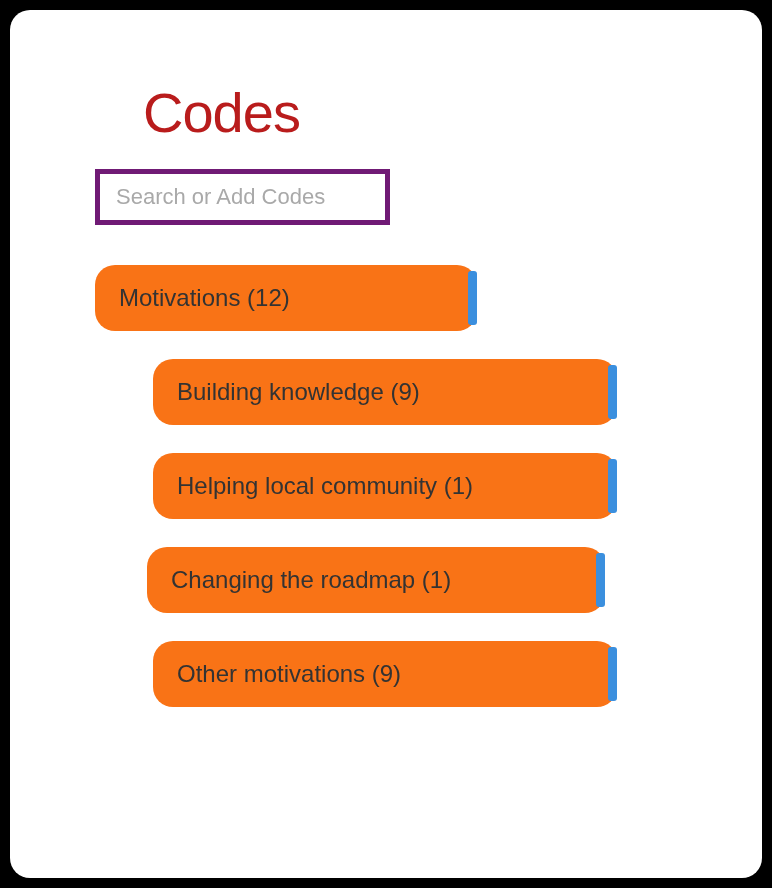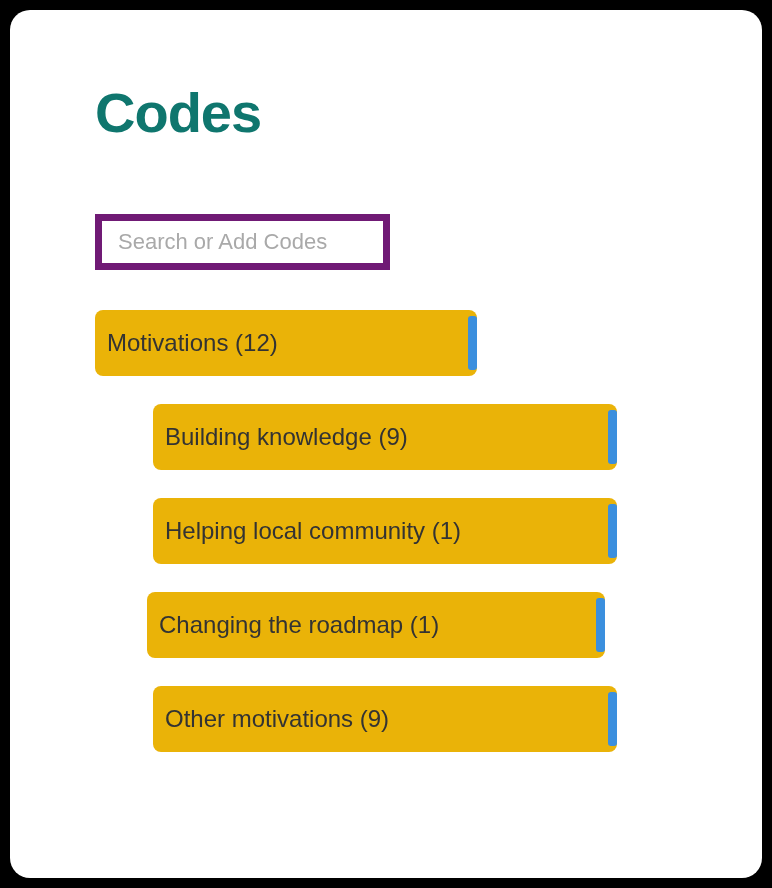--- a/index.html
+++ b/index.html
@@ -19,51 +19,51 @@
     .panel {
       background: #fff;
       border-radius: 20px;
       width: 752px;
       margin: 10px;
       padding: 70px 60px 50px 85px;
       min-height: 868px;
     }
     .title {
       font-size: 56px;
-      font-weight: 700;
-      color: #0f766e;
+      font-weight: 400;
+      color: #b91c1c;
       letter-spacing: -1px;
       margin-bottom: 24px;
+      margin-left: 48px;
     }
     .search-input {
       width: 295px;
       height: 56px;
-      border: 7px solid #701a75;
+      border: 5px solid #701a75;
       padding: 0 16px;
       font-size: 22px;
       color: #333;
       background: #fff;
       outline: none;
       font-family: inherit;
-      margin-top: 45px;
     }
     .search-input::placeholder {
       color: #a9a9a9;
     }
     .code-list {
       margin-top: 40px;
     }
     .code-item {
       position: relative;
-      background: #eab308;
-      border-radius: 8px;
+      background: #f97316;
+      border-radius: 20px;
       height: 66px;
       display: flex;
       align-items: center;
-      padding-left: 12px;
+      padding-left: 24px;
       margin-bottom: 28px;
       cursor: pointer;
     }
     .code-item .label {
       font-size: 24px;
       color: #333;
       font-weight: 400;
     }
     .code-item .stripe {
       position: absolute;

